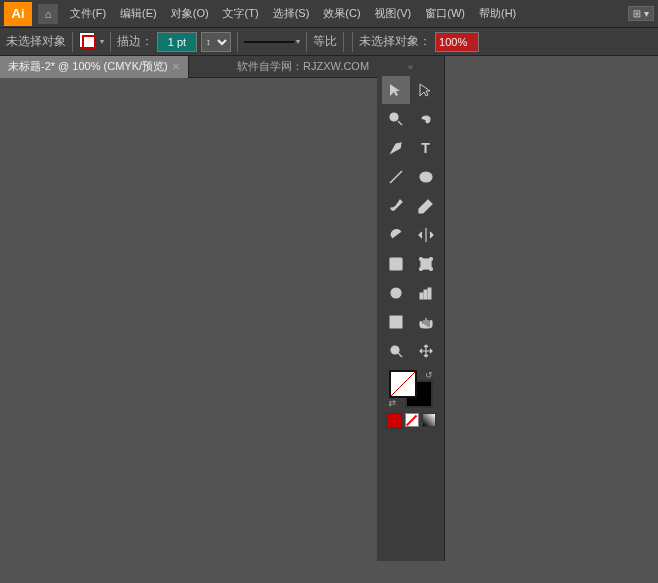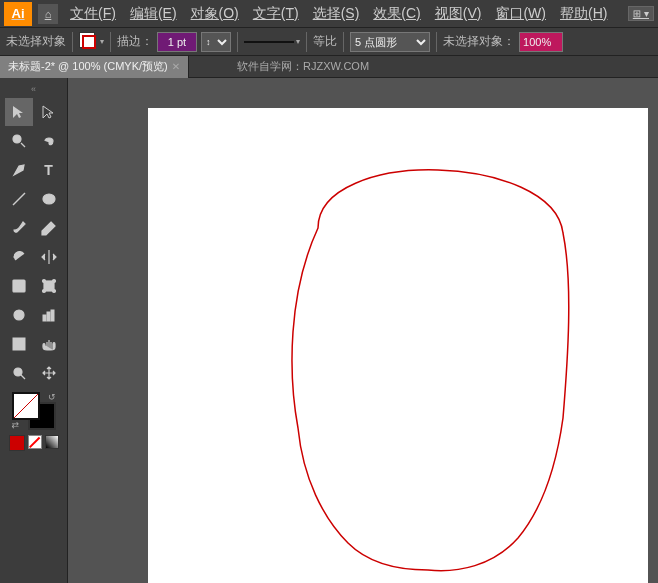--- a/index.html
+++ b/index.html
@@ -16,39 +16,38 @@
 
     
     #menu-bar {
       height: 28px;
       background: #3c3c3c;
       display: flex;
       align-items: center;
       padding: 0 4px;
       gap: 2px;
       border-bottom: 1px solid #222;
-      text-decoration: underline;
     }
     #ai-logo {
       width: 28px;
       height: 24px;
       background: #ff8c00;
       display: flex;
       align-items: center;
       justify-content: center;
       font-size: 13px;
       font-weight: bold;
       color: white;
       margin-right: 4px;
       flex-shrink: 0;
     }
     .menu-item {
       padding: 2px 6px;
       color: #ccc;
-      font-size: 14px;
+      font-size: 11px;
       cursor: pointer;
       white-space: nowrap;
     }
 
     
     #toolbar {
       height: 28px;
       background: #3c3c3c;
       display: flex;
       align-items: center;
@@ -57,21 +56,21 @@
       border-bottom: 1px solid #222;
       font-size: 11px;
       color: #ccc;
     }
     .toolbar-label {
       color: #bbb;
       white-space: nowrap;
       font-size: 12px;
     }
     .toolbar-input {
-      background: #be185d;
+      background: #b91c1c;
       border: 1px solid #777;
       color: #eee;
       font-size: 11px;
       padding: 1px 3px;
       height: 20px;
     }
     .toolbar-select {
       background: #555;
       border: 1px solid #777;
       color: #eee;
@@ -83,21 +82,21 @@
       height: 20px;
       background: #666;
       margin: 0 2px;
     }
     .dropdown-arrow {
       font-size: 8px;
       color: #aaa;
     }
     .pt-input {
       width: 32px;
-      background: #701a75;
+      background: #0f766e;
       border: 1px solid #777;
       color: #eee;
       font-size: 11px;
       padding: 1px 2px;
       height: 20px;
       text-align: center;
     }
 
     
     #main-area {
@@ -304,29 +303,26 @@
   </select>
   <div class="toolbar-divider"></div>
 
   <div style="display:flex;align-items:center;gap:2px;">
     <div style="width:50px;height:2px;background:#111;"></div>
     <span class="dropdown-arrow">▾</span>
   </div>
   <div class="toolbar-divider"></div>
   <span class="toolbar-label">等比</span>
   <div class="toolbar-divider"></div>
-  <select class="toolbar-select" style="width:80px;">
-    <option>5 点圆形</option>
-  </select>
   <div class="toolbar-divider"></div>
   <span class="toolbar-label">未选择对象：</span>
   <input class="toolbar-input" value="100%" style="width: 44px;">
 </div>
 
-<div style="display:flex;flex-direction:column;height:calc(583px - 56px);">
+<div style="display:flex;flex-direction:row;height:calc(583px - 56px);">
   <div id="tab-bar">
     <div class="tab active">
       <span>未标题-2* @ 100% (CMYK/预览)</span>
       <span class="tab-close">✕</span>
     </div>
     <div class="tab-watermark">软件自学网：RJZXW.COM</div>
   </div>
 
   <div id="main-area">
 

